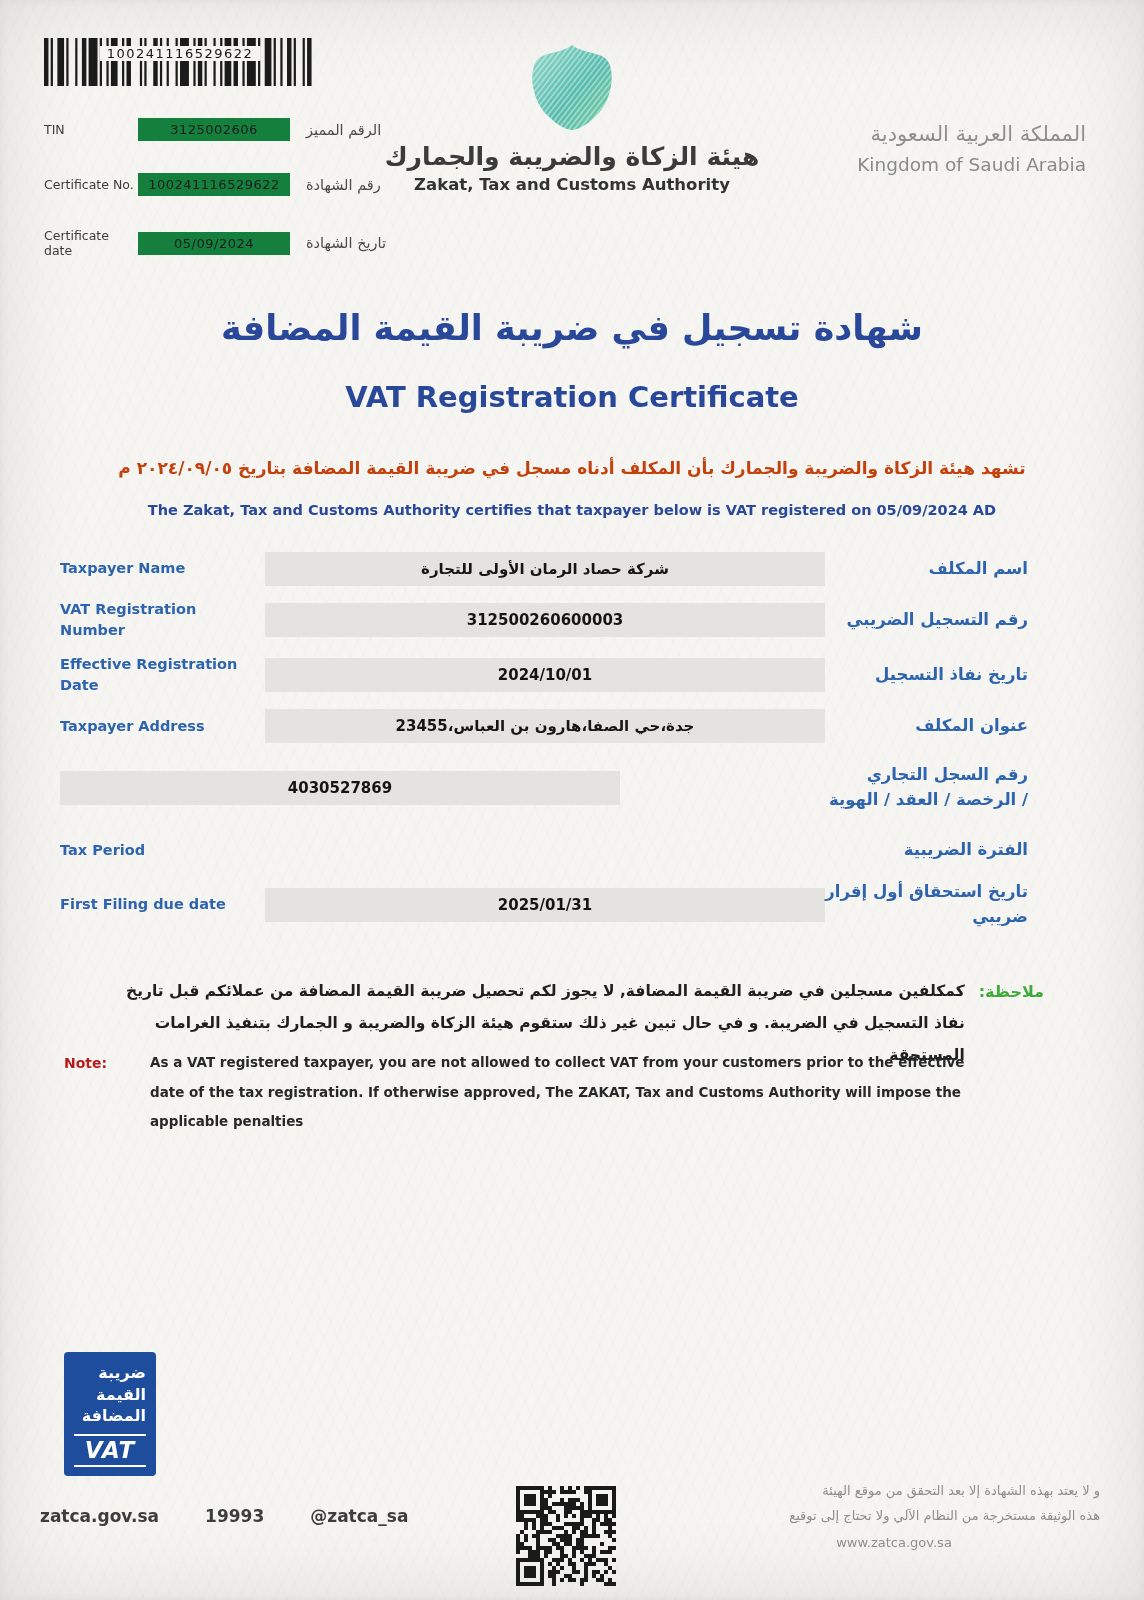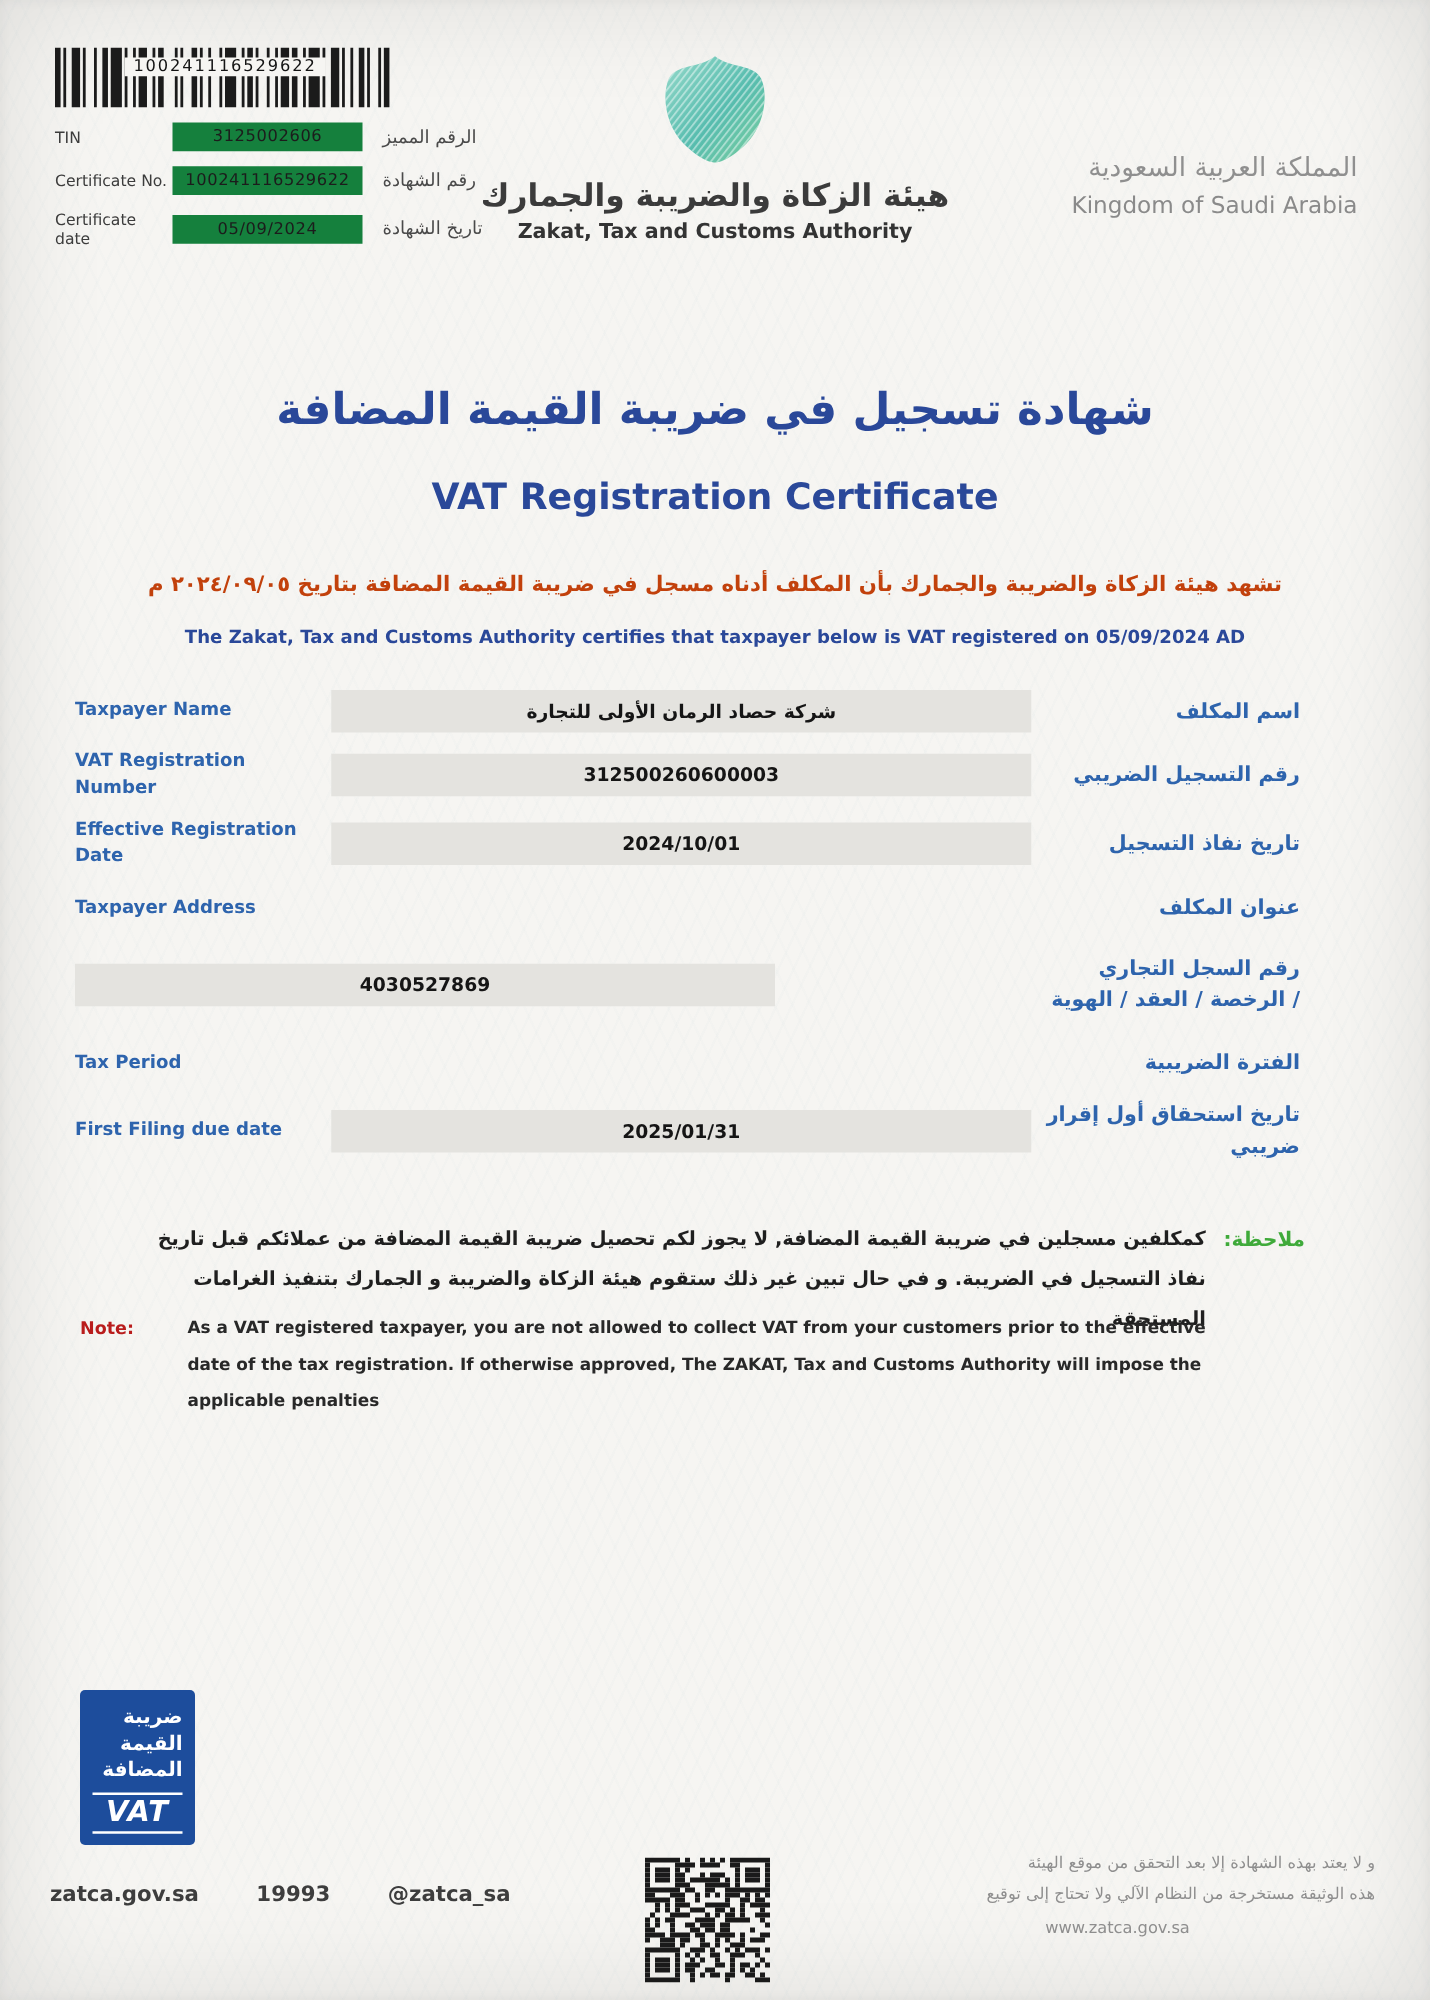--- a/index.html
+++ b/index.html
@@ -24,21 +24,21 @@
 
   
   .header-left { position:absolute; left:44px; top:38px; width:480px; }
   .barcode { position:relative; width:272px; height:48px; }
   .barcode svg { display:block; }
   .bc-num {
     position:absolute; left:50%; top:8px; transform:translateX(-50%);
     background:#f6f5f2; padding:0 7px;
     font-size:13px; letter-spacing:1.5px; color:#141414; white-space:nowrap;
   }
-  .hfield { display:flex; align-items:center; margin-top:12px; }
+  .hfield { display:flex; align-items:center; margin-top:32px; }
   .hf-en { width:94px; font-size:12.5px; color:#3c3c3c; }
   .hf-val {
     width:152px; background:#15803d; text-align:center;
     font-size:13px; color:#1c1c1c; padding:4px 2px; letter-spacing:0.5px;
   }
   .hf-ar { margin-left:16px; font-size:14.5px; color:#4a4a4a; }
 
   .header-center {
     position:absolute; left:50%; transform:translateX(-50%); top:42px;
     width:480px; text-align:center;
@@ -62,21 +62,21 @@
   .cert-ar {
     position:absolute; top:458px; left:0; width:100%; text-align:center;
     font-size:17px; font-weight:bold; color:#c2410c;
   }
   .cert-en {
     position:absolute; top:502px; left:0; width:100%; text-align:center;
     font-size:14.5px; font-weight:bold; color:#2a4899;
   }
 
   
-  .fields { position:absolute; top:552px; left:0; right:0; }
+  .fields { position:absolute; top:552px; left:0; right:12px; }
   .field-row {
     display:flex; align-items:center; min-height:34px; margin-bottom:13px;
     padding:0 104px 0 60px;
   }
   .field-row.tall { min-height:64px; }
   .f-en {
     width:205px; font-size:14.5px; font-weight:bold; color:#2e64ad;
     line-height:1.45; white-space:pre-line;
   }
   .f-val {
@@ -237,20 +237,21 @@
     </div>
 
     <div class="field-row">
       <div class="f-en">Effective Registration Date</div>
       <div class="f-val">2024/10/01</div>
       <div class="f-ar" dir="rtl">تاريخ نفاذ التسجيل</div>
     </div>
 
     <div class="field-row">
       <div class="f-en">Taxpayer Address</div>
+      <div class="f-val" dir="rtl">جدة،حي الصفا،هارون بن العباس،23455</div>
       <div class="f-ar" dir="rtl">عنوان المكلف</div>
     </div>
 
     <div class="field-row tall">
       <div class="f-val">4030527869</div>
       <div class="f-ar" dir="rtl">رقم السجل التجاري
 / الرخصة / العقد / الهوية</div>
     </div>
 
     <div class="field-row">

